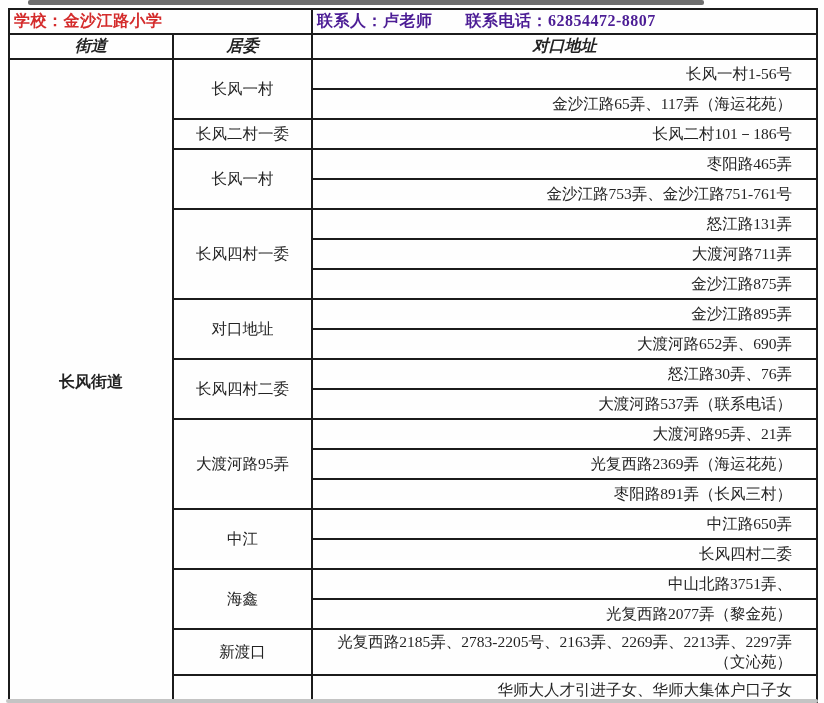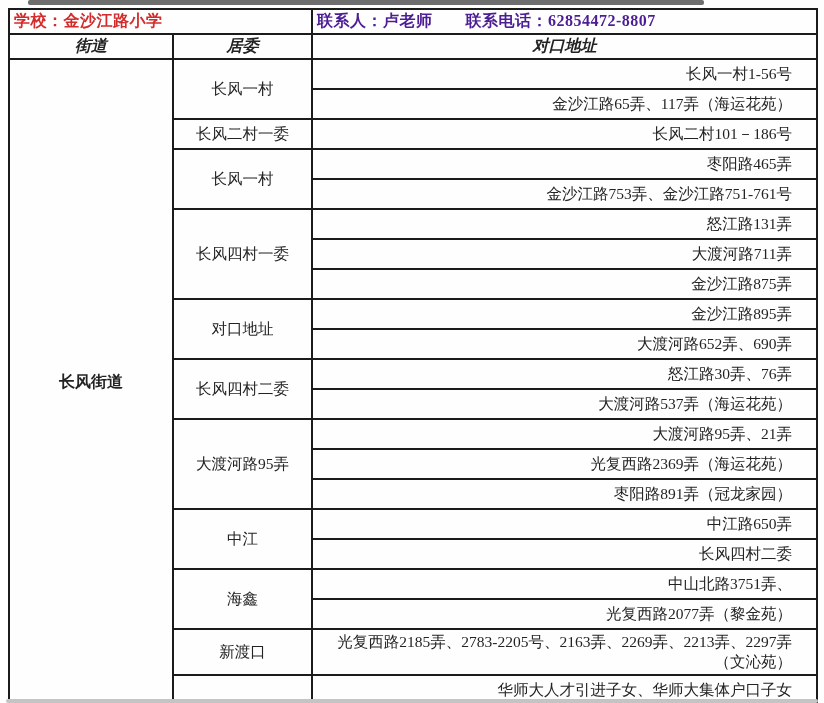--- a/index.html
+++ b/index.html
@@ -108,31 +108,31 @@
           <td class="address-cell">金沙江路895弄</td>
         </tr>
         <tr>
           <td class="address-cell">大渡河路652弄、690弄</td>
         </tr>
         <tr>
           <td class="committee-cell" rowspan="2">长风四村二委</td>
           <td class="address-cell">怒江路30弄、76弄</td>
         </tr>
         <tr>
-          <td class="address-cell">大渡河路537弄（海运花苑）</td>
+          <td class="address-cell">大渡河路537弄（联系电话）</td>
         </tr>
         <tr>
           <td class="committee-cell" rowspan="3">大渡河路95弄</td>
           <td class="address-cell">大渡河路95弄、21弄</td>
         </tr>
         <tr>
           <td class="address-cell">光复西路2369弄（海运花苑）</td>
         </tr>
         <tr>
-          <td class="address-cell">枣阳路891弄（冠龙家园）</td>
+          <td class="address-cell">枣阳路891弄（长风三村）</td>
         </tr>
         <tr>
           <td class="committee-cell" rowspan="2">中江</td>
           <td class="address-cell">中江路650弄</td>
         </tr>
         <tr>
           <td class="address-cell">长风四村二委</td>
         </tr>
         <tr>
           <td class="committee-cell" rowspan="2">海鑫</td>

